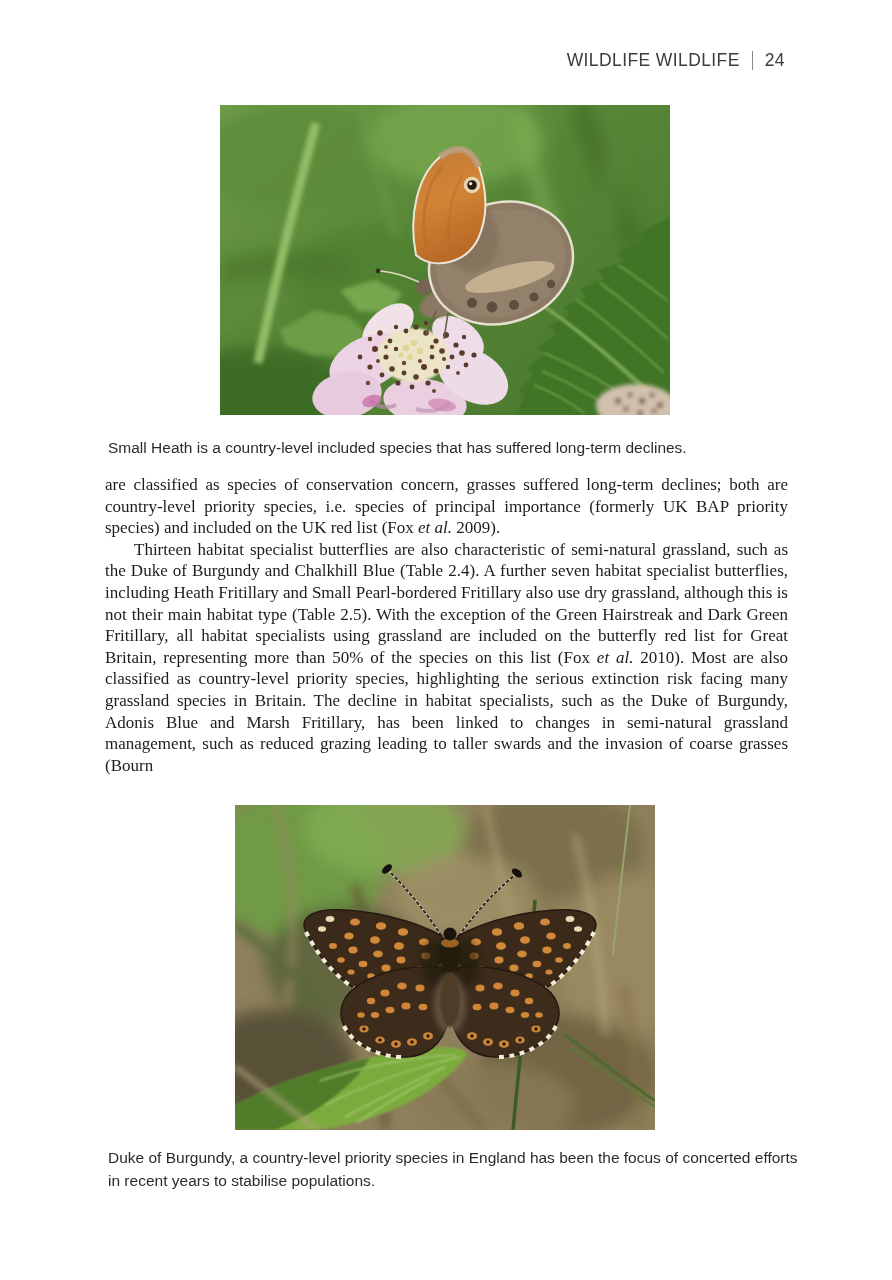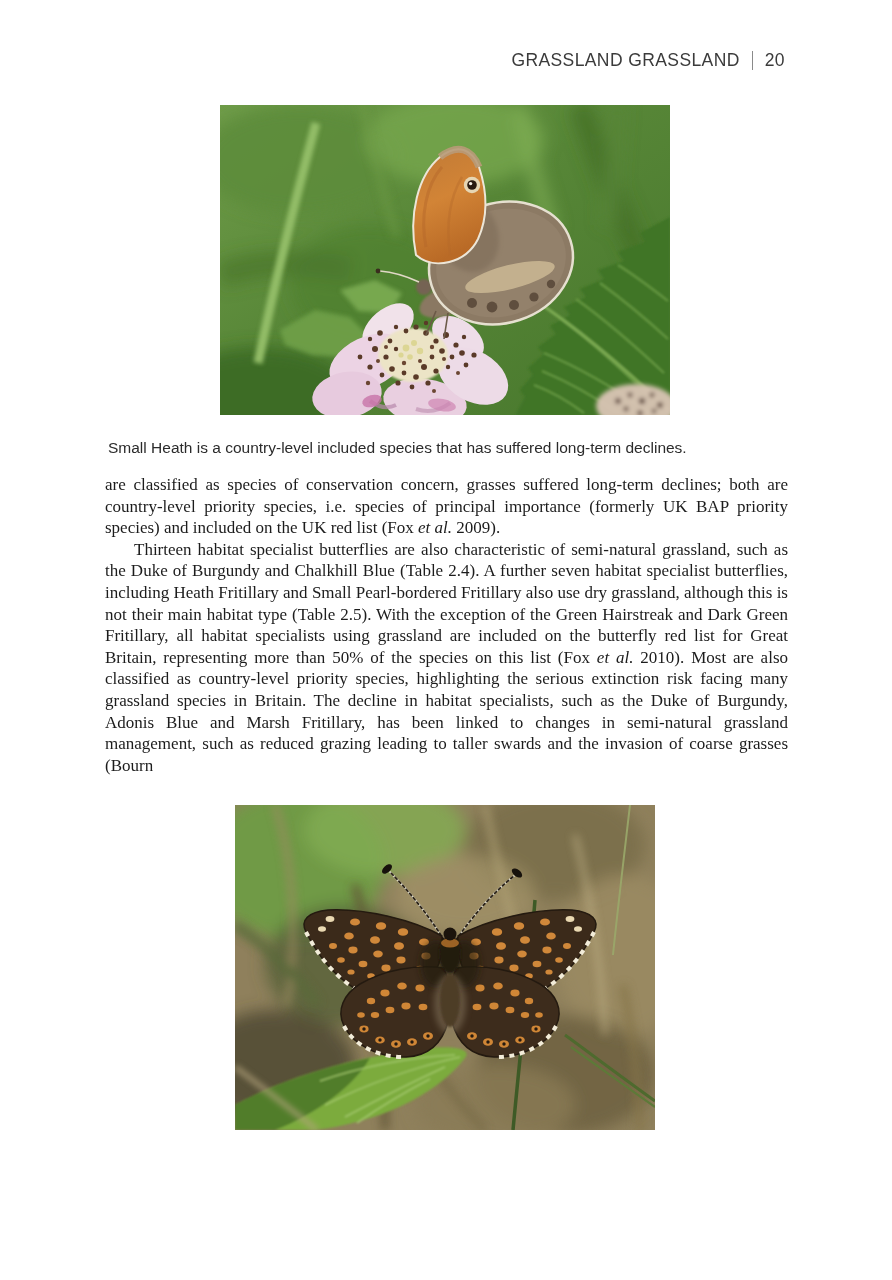--- a/index.html
+++ b/index.html
@@ -42,23 +42,23 @@
   .body-para em{margin-top:44px;}
   .indent{text-indent:29px;}
   .justify-last{text-align-last:justify;}
 </style>
 </head>
 <body>
 
 <div class="page">
 
   <div class="header">
-    <span>GRASSLAND GRASSLAND</span>
+    <span>WILDLIFE WILDLIFE</span>
     <span class="divider"></span>
-    <span>20</span>
+    <span>24</span>
   </div>
 
   <div class="figure fig-top">
     <svg viewBox="0 0 450 310" width="450" height="310">
       <defs>
         <filter id="b8" x="-40%" y="-40%" width="180%" height="180%">
             <feGaussianBlur stdDeviation="8"></feGaussianBlur>
           </filter>
         <filter id="b5" x="-40%" y="-40%" width="180%" height="180%">
             <feGaussianBlur stdDeviation="5"></feGaussianBlur>
@@ -376,14 +376,15 @@
           <ellipse cx="0" cy="44" rx="16" ry="30" fill="#8a7a62" opacity="0.5" filter="url(#c3)"></ellipse>
           <ellipse cx="0" cy="40" rx="10" ry="27" fill="#4e3c28" filter="url(#c1)"></ellipse>
           <ellipse cx="0" cy="-6" rx="11" ry="19" fill="#241a10" filter="url(#c1)"></ellipse>
           <ellipse cx="0" cy="-17" rx="9" ry="4.5" fill="#a96a28" opacity="0.9"></ellipse>
           <circle cx="0" cy="-26" r="6.5" fill="#1c140c"></circle>
         </g>
       </g>
     </svg>
   </div>
 
+  <div class="caption caption-bottom">Duke of Burgundy, a country-level priority species in England has been the focus of concerted efforts in recent years to stabilise populations.</div>
 
 </div>
 
 </body></html>

